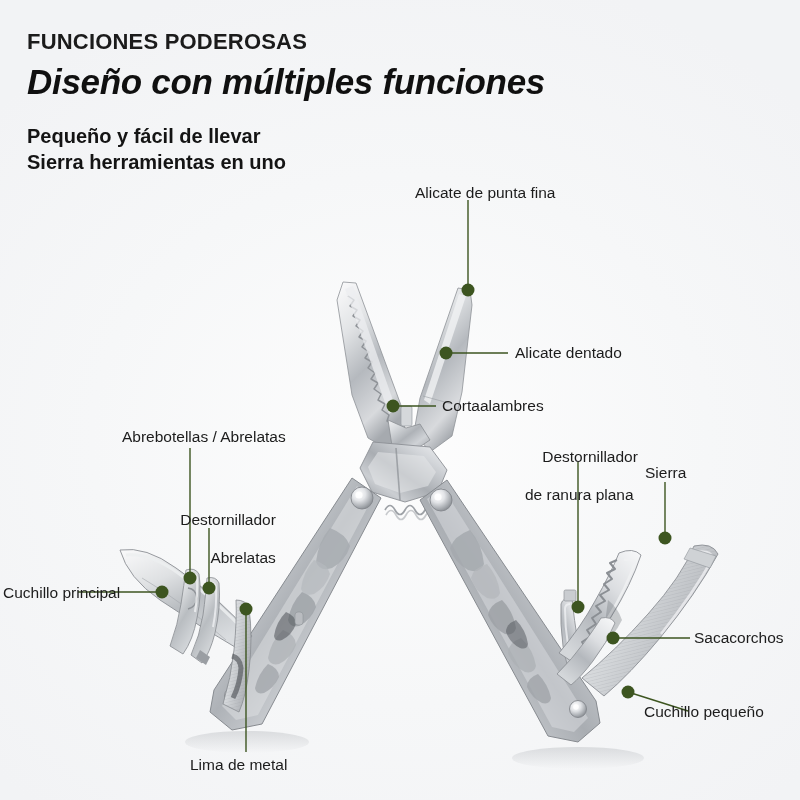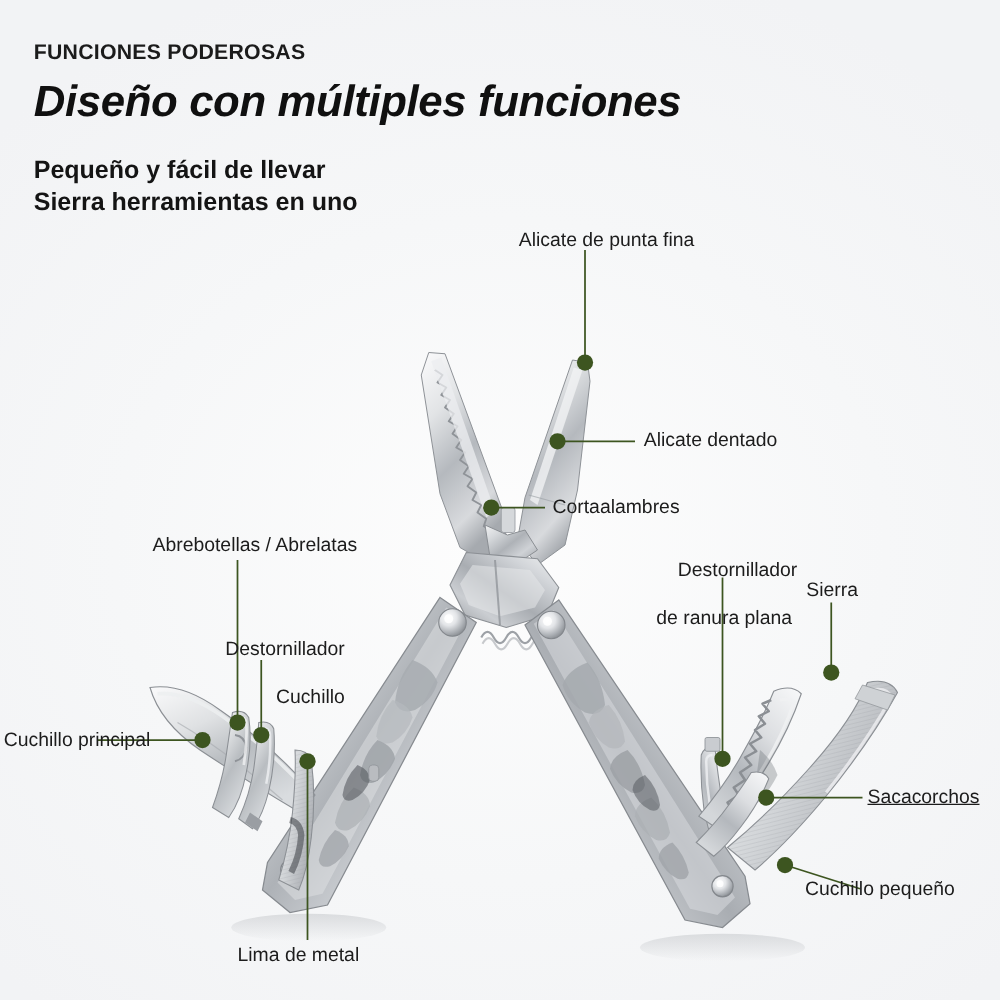--- a/index.html
+++ b/index.html
@@ -20,21 +20,21 @@
 
   
   .header {
     position: absolute;
     left: 27px;
     top: 30px;
     width: 700px;
   }
   .eyebrow {
     font-family: "Liberation Sans", sans-serif;
-    font-size: 17px;
+    font-size: 22px;
     font-weight: bold;
     letter-spacing: 0.2px;
     color: #1b1b1b;
     line-height: 24px;
     white-space: nowrap;
   }
   .headline {
     font-family: "Liberation Sans", sans-serif;
     font-size: 35px;
     font-weight: bold;
@@ -298,31 +298,31 @@
   <div class="callout" style="left:415px; top:183px;">Alicate de punta fina</div>
 
   <div class="callout" style="left:515px; top:343px;">Alicate dentado</div>
 
   <div class="callout" style="left:442px; top:396px;">Cortaalambres</div>
 
   <div class="callout" style="left:122px; top:427px;">Abrebotellas / Abrelatas</div>
 
   <div class="callout" style="left:163px; top:491px;">
     <span>Destornillador</span>
-    <span class="l2" style="text-align:right;">Cuchillo</span>
+    <span class="l2" style="text-align:right;">Abrelatas</span>
   </div>
 
   <div class="callout" style="left:3px; top:583px;">Cuchillo principal</div>
 
   <div class="callout" style="left:190px; top:755px;">Lima de metal</div>
 
   <div class="callout" style="left:525px; top:428px;">
     <span>Destornillador</span>
     <span class="l2">de ranura plana</span>
   </div>
 
   <div class="callout" style="left:645px; top:463px;">Sierra</div>
 
-  <div class="callout" style="left:694px; top:628px;text-decoration:underline;">Sacacorchos</div>
+  <div class="callout" style="left:694px; top:628px;">Sacacorchos</div>
 
   <div class="callout" style="left:644px; top:702px;">Cuchillo pequeño</div>
 
 </div>
 
 </body></html>

